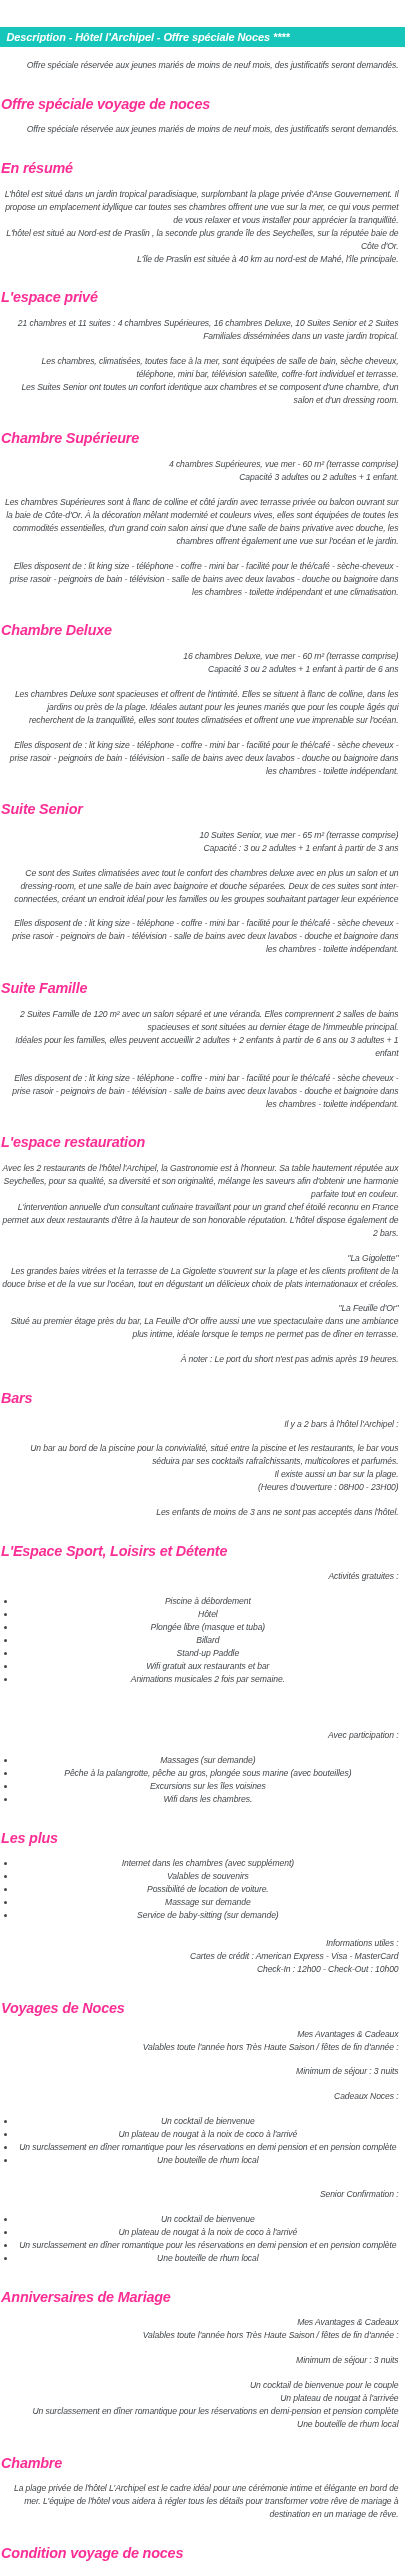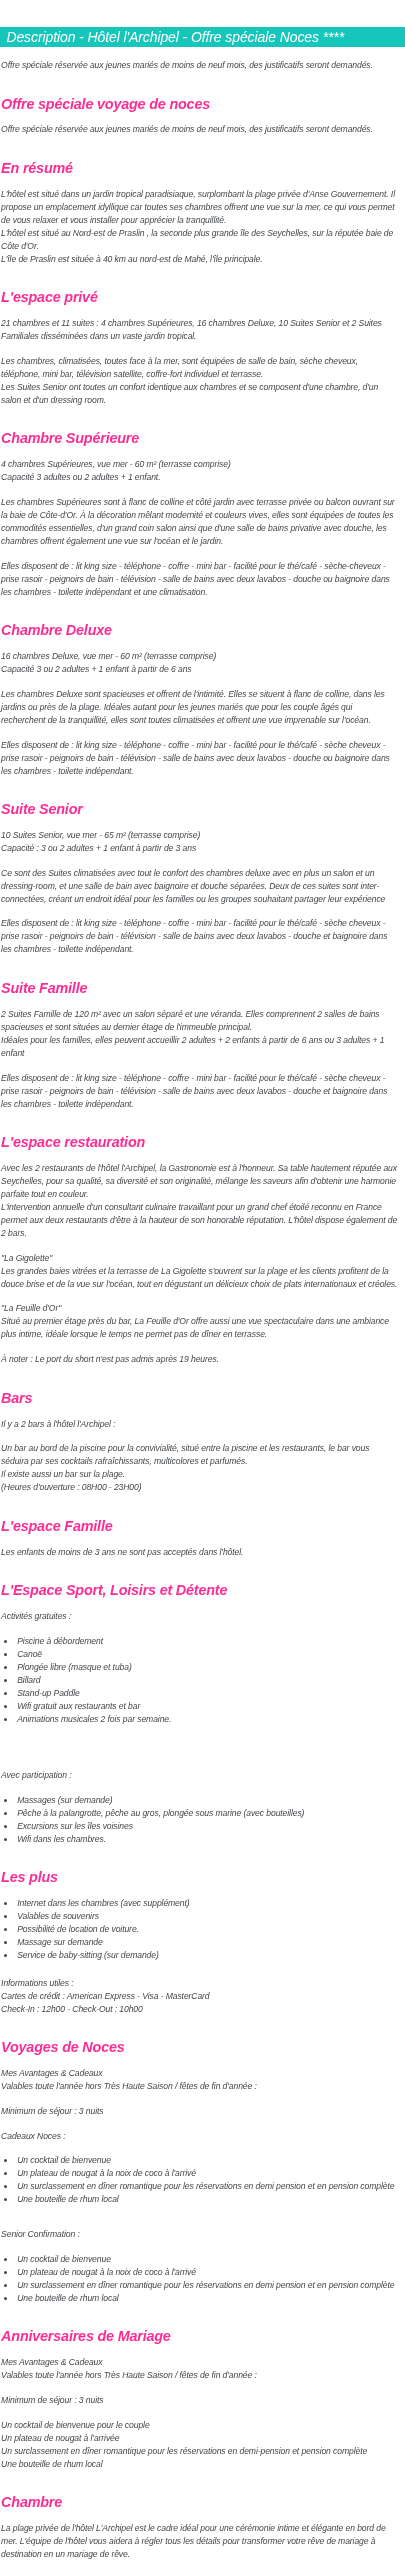--- a/index.html
+++ b/index.html
@@ -14,52 +14,54 @@
     min-height:2576px;
     font-family:"Liberation Sans", sans-serif;
     font-style:italic;
     color:var(--ink);
     letter-spacing:-0.1px;
   }
   .titlebar{
     margin-top:27px;
     background:var(--teal);
     color:#ffffff;
-    font-weight:normal;
+    font-weight:bold;
     font-style:italic;
-    font-size:14px;
+    font-size:11px;
     line-height:14.4px;
     padding:2.7px 6.4px 3.2px 6.4px;
   }
   main{
     padding:0 7.5px 32px 1.1px;
   }
   h2{
     color:var(--pink);
     font-size:14.4px;
     line-height:16px;
     font-weight:bold;
     font-style:italic;
     margin:23.5px 0 0 0;
     letter-spacing:-0.2px;
   }
   p{
     font-size:8.6px;
     line-height:13px;
     margin:11.8px 0 0 0;
+    text-align:right;
   }
   ul{
     margin:11.8px 0 0 0;
     padding:0 0 0 15px;
     list-style:disc;
   }
   li{
     font-size:8.6px;
     line-height:13px;
     padding-left:1.1px;
+    text-align:center;
   }
 </style>
 </head>
 <body>
 
 <header class="titlebar">
   <span>Description - Hôtel l'Archipel - Offre spéciale Noces ****</span>
 </header>
 
 <main>
@@ -108,29 +110,28 @@
       <p>"La Gigolette"<br>Les grandes baies vitrées et la terrasse de La Gigolette s'ouvrent sur la plage et les clients profitent de la douce brise et de la vue sur l'océan, tout en dégustant un délicieux choix de plats internationaux et créoles.</p>
       <p>"La Feuille d'Or"<br>Situé au premier étage près du bar, La Feuille d'Or offre aussi une vue spectaculaire dans une ambiance plus intime, idéale lorsque le temps ne permet pas de dîner en terrasse.</p>
       <p>À noter : Le port du short n'est pas admis après 19 heures.</p>
     </section>
     <section>
       <h2>Bars</h2>
       <p>Il y a 2 bars à l'hôtel l'Archipel :</p>
       <p>Un bar au bord de la piscine pour la convivialité, situé entre la piscine et les restaurants, le bar vous séduira par ses cocktails rafraîchissants, multicolores et parfumés.<br>Il existe aussi un bar sur la plage.<br>(Heures d'ouverture : 08H00 - 23H00)</p>
     </section>
     <section>
-      <h2>L'espace Famille</h2>
       <p>Les enfants de moins de 3 ans ne sont pas acceptés dans l'hôtel.</p>
     </section>
     <section>
       <h2>L'Espace Sport, Loisirs et Détente</h2>
       <p>Activités gratuites :</p>
       <ul>
         <li>Piscine à débordement</li>
-        <li>Canoë</li>
+        <li>Hôtel</li>
         <li>Plongée libre (masque et tuba)</li>
         <li>Billard</li>
         <li>Stand-up Paddle</li>
         <li>Wifi gratuit aux restaurants et bar</li>
         <li>Animations musicales 2 fois par semaine.</li>
       </ul>
       <p style="margin-top: 43px;">Avec participation :</p>
       <ul>
         <li>Massages (sur demande)</li>
         <li>Pêche à la palangrotte, pêche au gros, plongée sous marine (avec bouteilles)</li>

